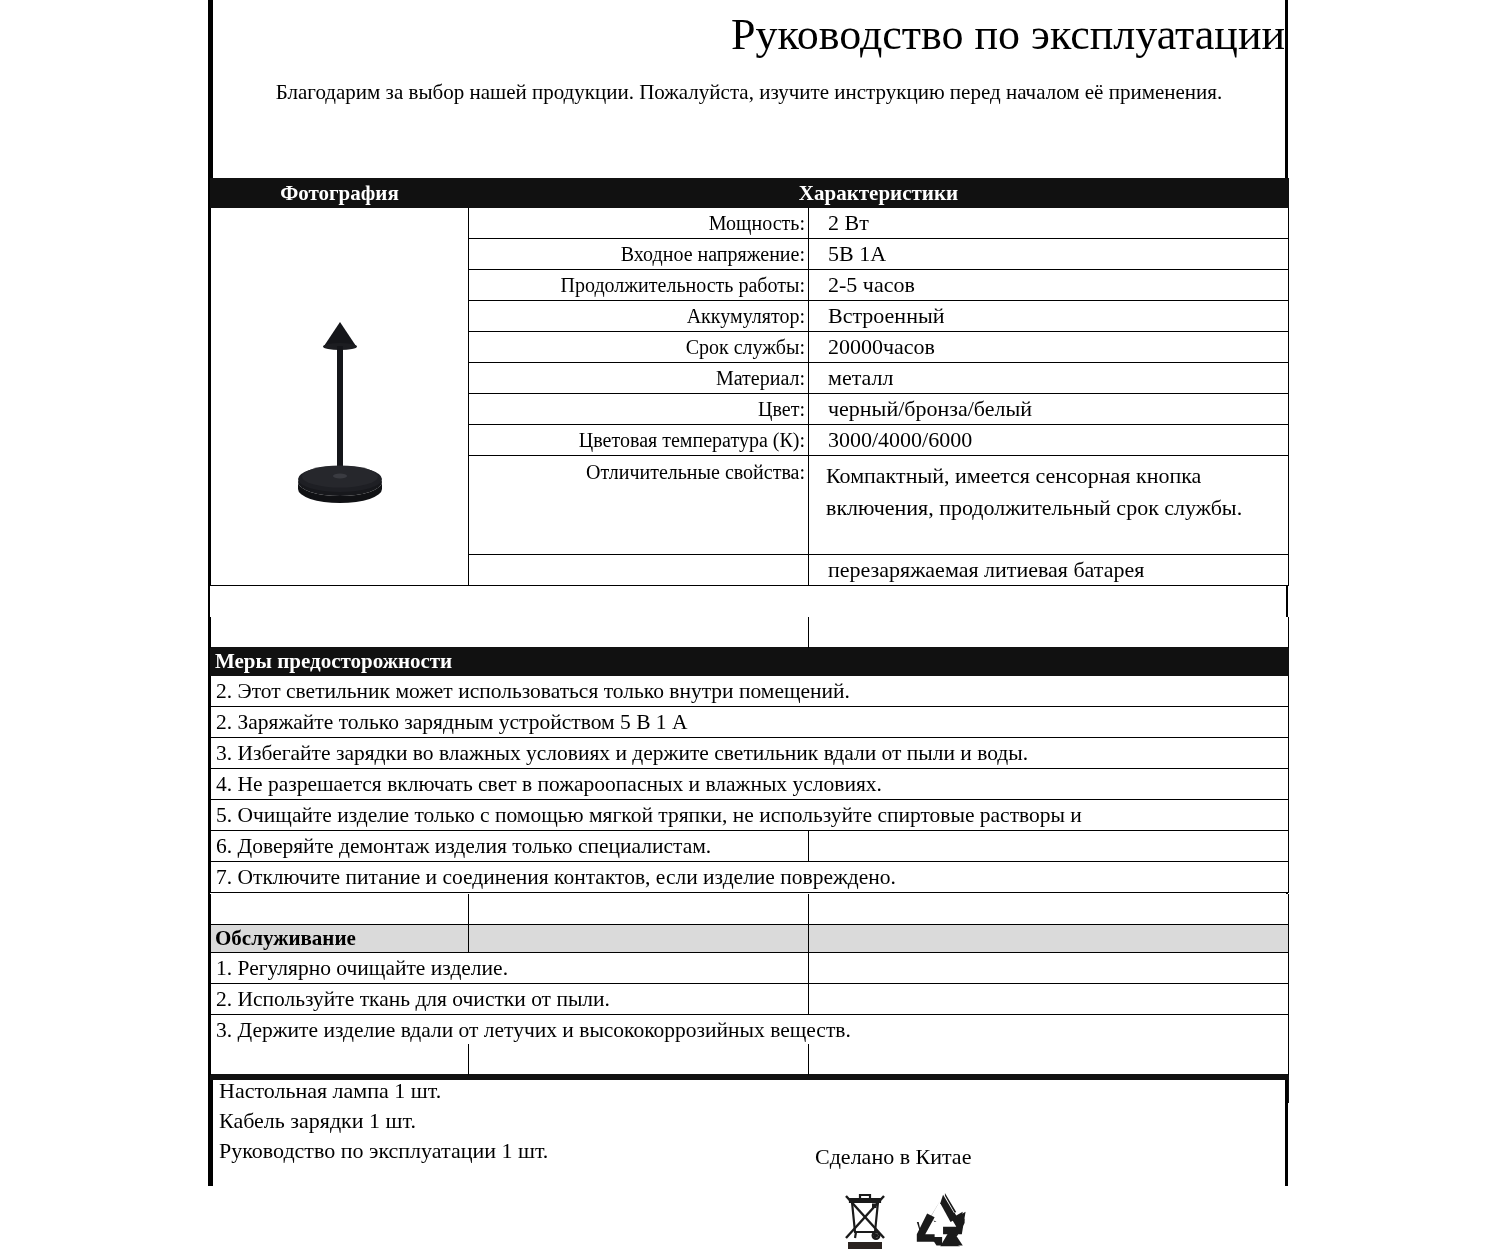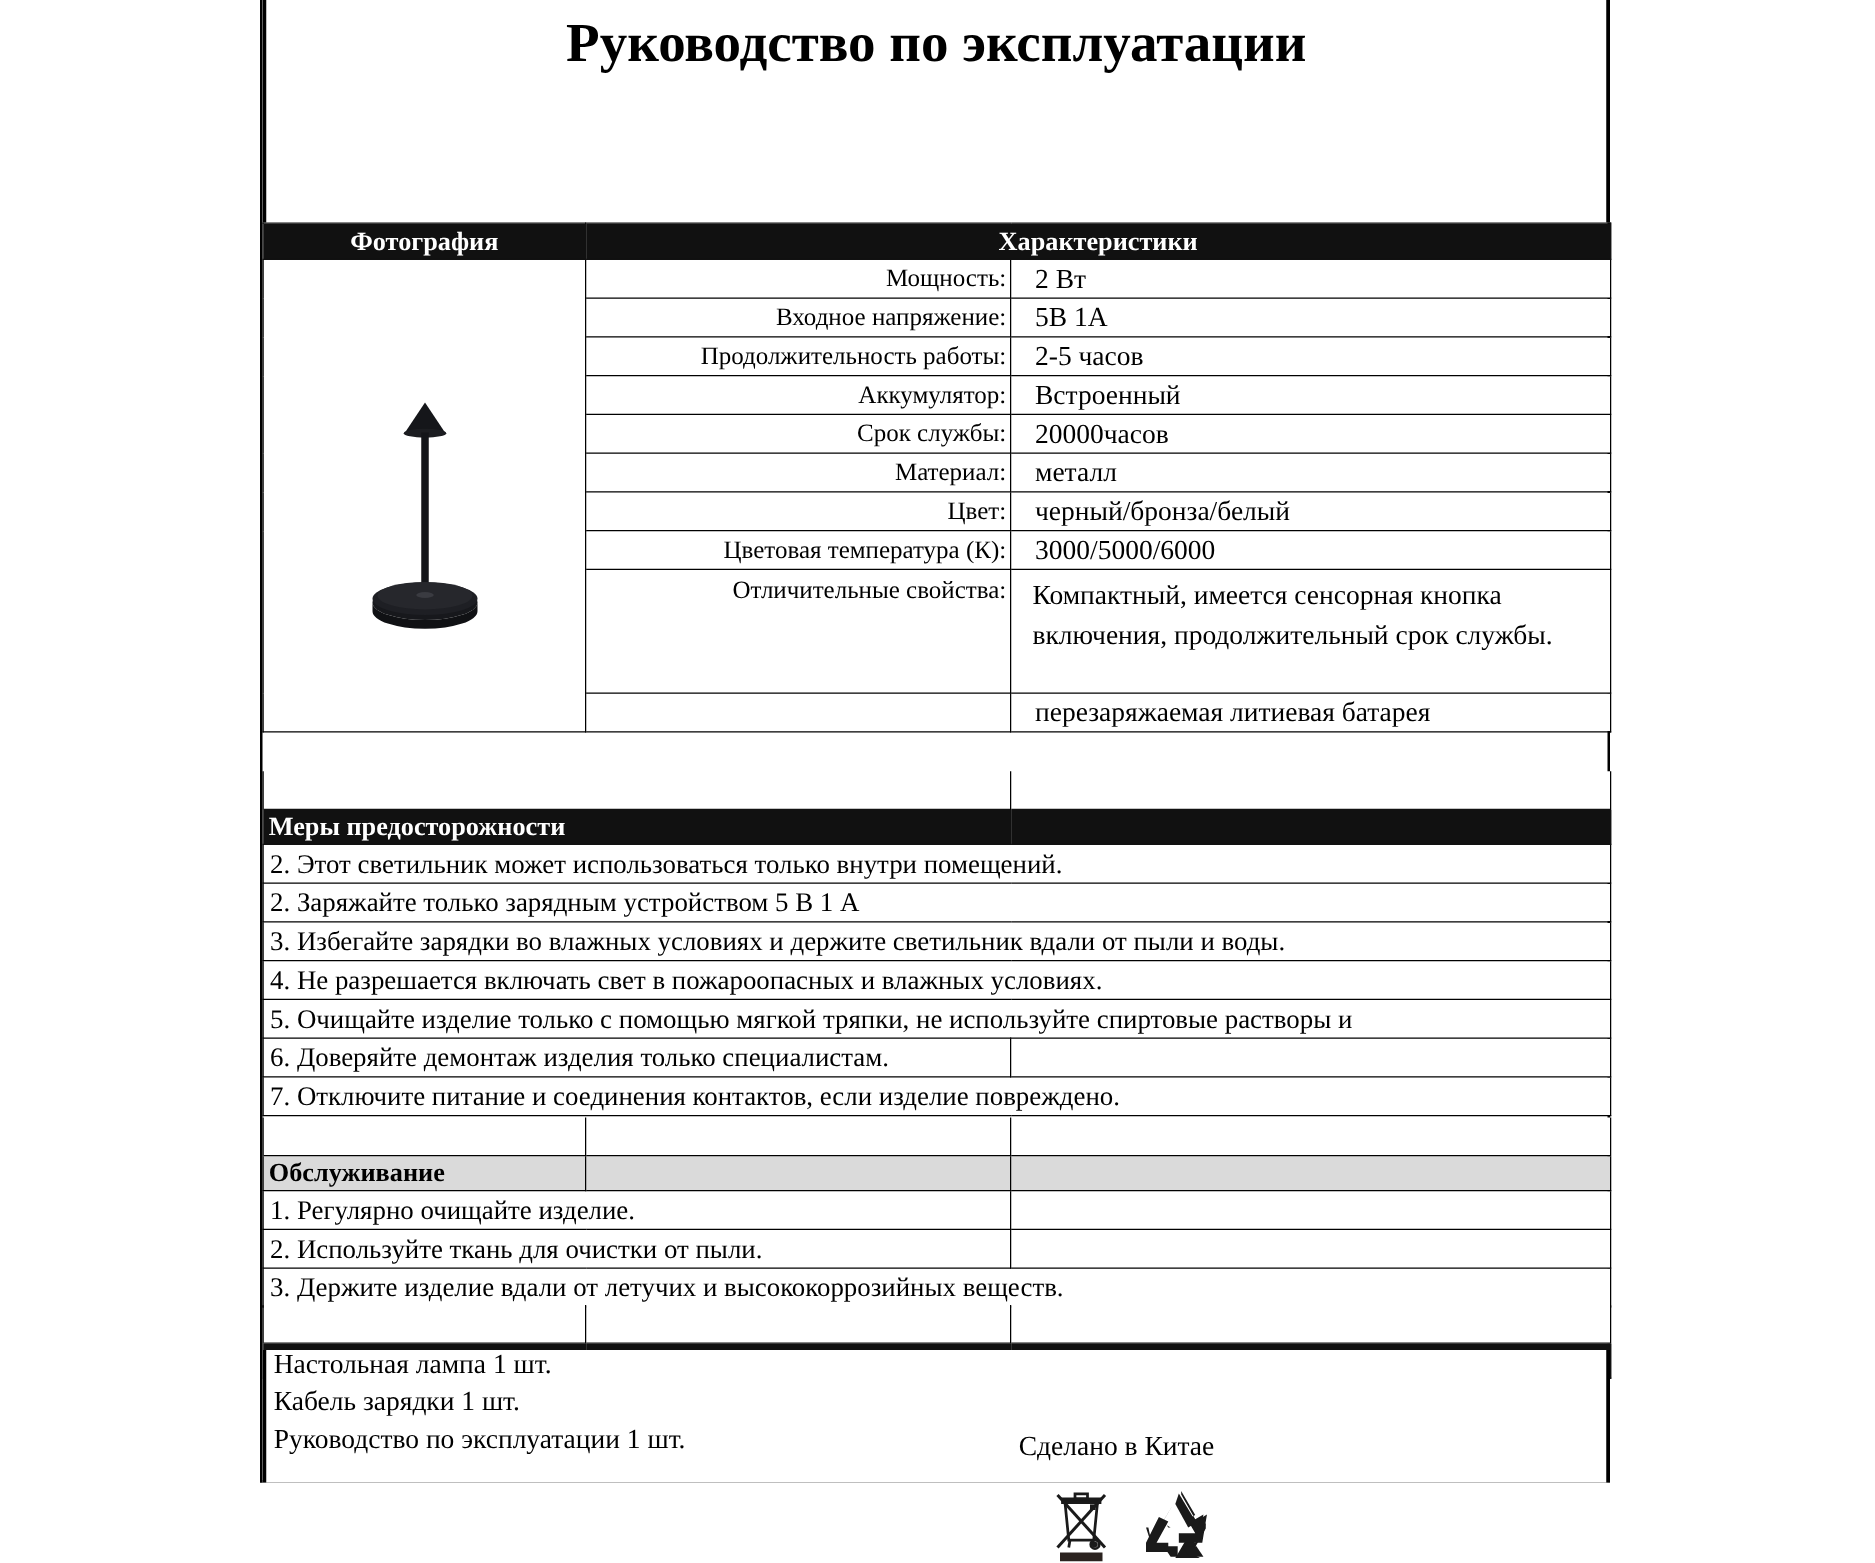--- a/index.html
+++ b/index.html
@@ -44,23 +44,23 @@
     left: 210px;
     top: 0px;
     width: 1078px;
     height: 178px;
     box-sizing: border-box;
     border-left: 3px solid #000;
     border-right: 3px solid #000;
     background: #fff;
   }
   .doc-title {
-    text-align: center;
+    text-align: right;
     font-size: 44px;
-    font-weight: bold;
+    font-weight: normal;
     letter-spacing: 0px;
     margin-top: 10px;
     line-height: 1.15;
   }
   .doc-intro {
     text-align: center;
     font-size: 21px;
     line-height: 1.45;
     margin: 16px 40px 0 40px;
   }
@@ -200,20 +200,21 @@
 </style>
 </head>
 <body>
 
 <div class="page">
 
   <div class="doc-frame"></div>
 
   <div class="header">
     <div class="doc-title">Руководство по эксплуатации</div>
+    <div class="doc-intro">Благодарим за выбор нашей продукции. Пожалуйста, изучите инструкцию перед началом её применения.</div>
   </div>
 
   <table class="grid" id="spec-table">
     <colgroup>
       <col style="width:258px">
       <col style="width:340px">
       <col style="width:480px">
     </colgroup>
     <tbody>
       <tr>
@@ -262,21 +263,21 @@
       <tr>
         <td class="spec-label">Материал:</td>
         <td class="spec-value">металл</td>
       </tr>
       <tr>
         <td class="spec-label">Цвет:</td>
         <td class="spec-value">черный/бронза/белый</td>
       </tr>
       <tr>
         <td class="spec-label">Цветовая температура (К):</td>
-        <td class="spec-value">3000/5000/6000</td>
+        <td class="spec-value">3000/4000/6000</td>
       </tr>
 
       <tr>
         <td class="spec-label" style="vertical-align:top;padding-top:4px;height:94px">Отличительные свойства:</td>
         <td class="spec-feature" style="height:94px">Компактный, имеется сенсорная кнопка включения, продолжительный срок службы.</td>
       </tr>
       <tr>
         <td class="spec-label"></td>
         <td class="spec-value">перезаряжаемая литиевая батарея</td>
       </tr>

